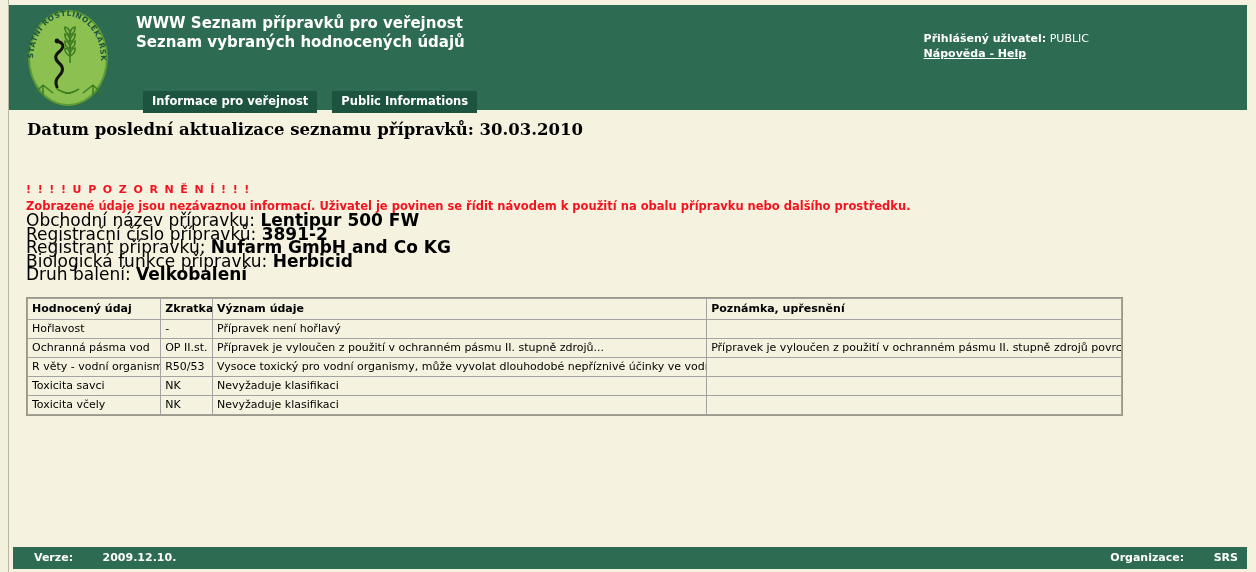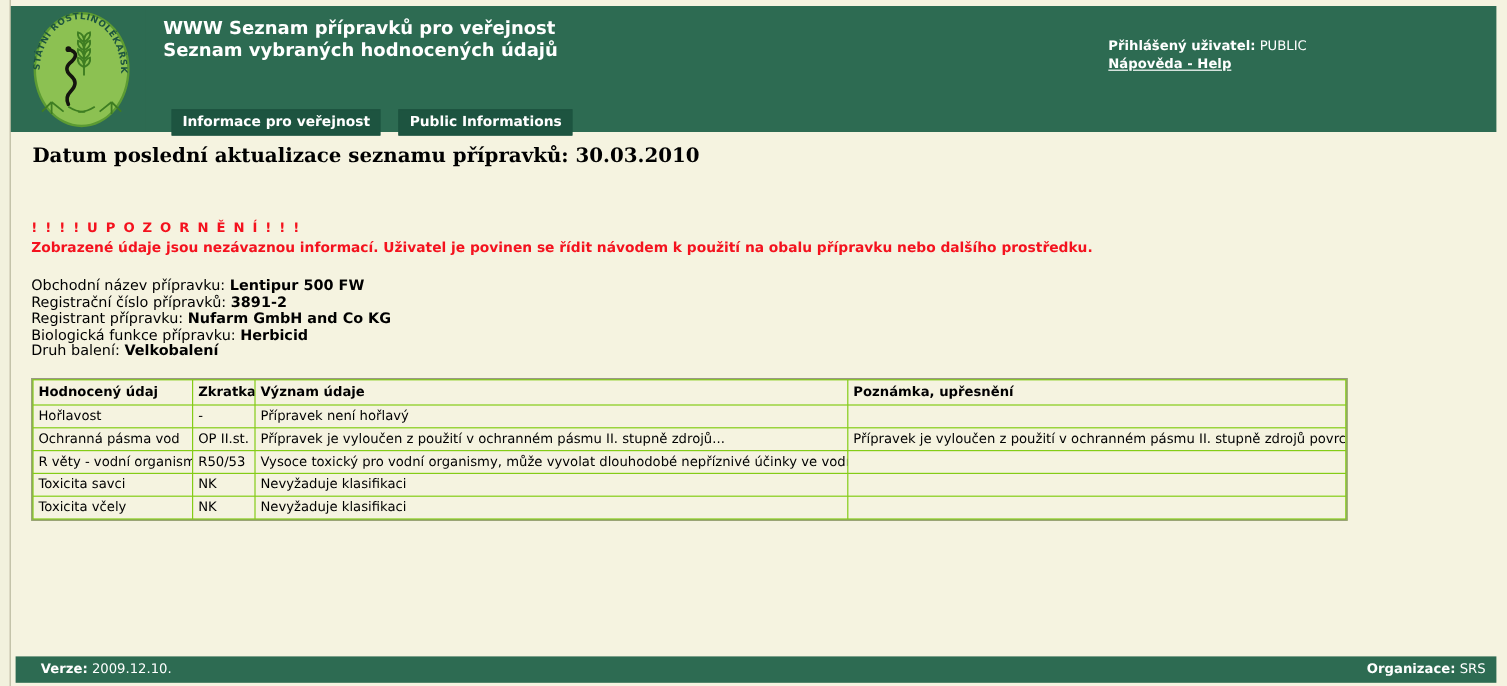--- a/index.html
+++ b/index.html
@@ -132,22 +132,21 @@
     margin-top: 43px;
     color: #f4121e;
     font-weight: bold;
     font-size: 11.5px;
     line-height: 16px;
   }
   .warning .wtitle { letter-spacing: 1.4px; font-size: 11px; }
   .warning .wbody { letter-spacing: 0px; }
 
   .fields {
-    margin-top: 18px;
-    font-size: 12px;
+    font-size: 17px;
     line-height: 13.5px;
     color: #000;
   }
   .fields .row { white-space: nowrap; }
   .fields .lbl { font-weight: normal; }
   .fields .val { font-weight: bold; }
 
   .back-btn {
     margin-top: 14px;
     display: inline-block;
@@ -163,21 +162,21 @@
     cursor: pointer;
     font-family: "DejaVu Sans", "Liberation Sans", sans-serif;
     line-height: 13px;
   }
 
   
   .data-table {
     margin-top: 15px;
     border-collapse: separate;
     border-spacing: 1px;
-    background: #84cc16;
+    background: #a3a3a3;
     border: 1px solid #9a9885;
     table-layout: fixed;
     width: 1097px;
     font-size: 11px;
   }
   .data-table th, .data-table td {
     background: #f5f3e0;
     text-align: left;
     padding: 2px 3px 2px 4px;
     font-weight: normal;
@@ -222,21 +221,21 @@
     top: 4px;
     white-space: nowrap;
   }
   .footer .right {
     position: absolute;
     right: 9px;
     top: 4px;
     white-space: nowrap;
   }
   .footer .lbl { font-weight: bold; }
-  .footer .val { font-weight: normal; }
+  .footer .val { font-weight: bold; margin-left: 26px; }
 </style>
 </head>
 <body>
 
 <div class="page-frame"></div>
 
 <div class="header">
 
   <div class="header-logo">
     <div class="logo-oval"></div>

